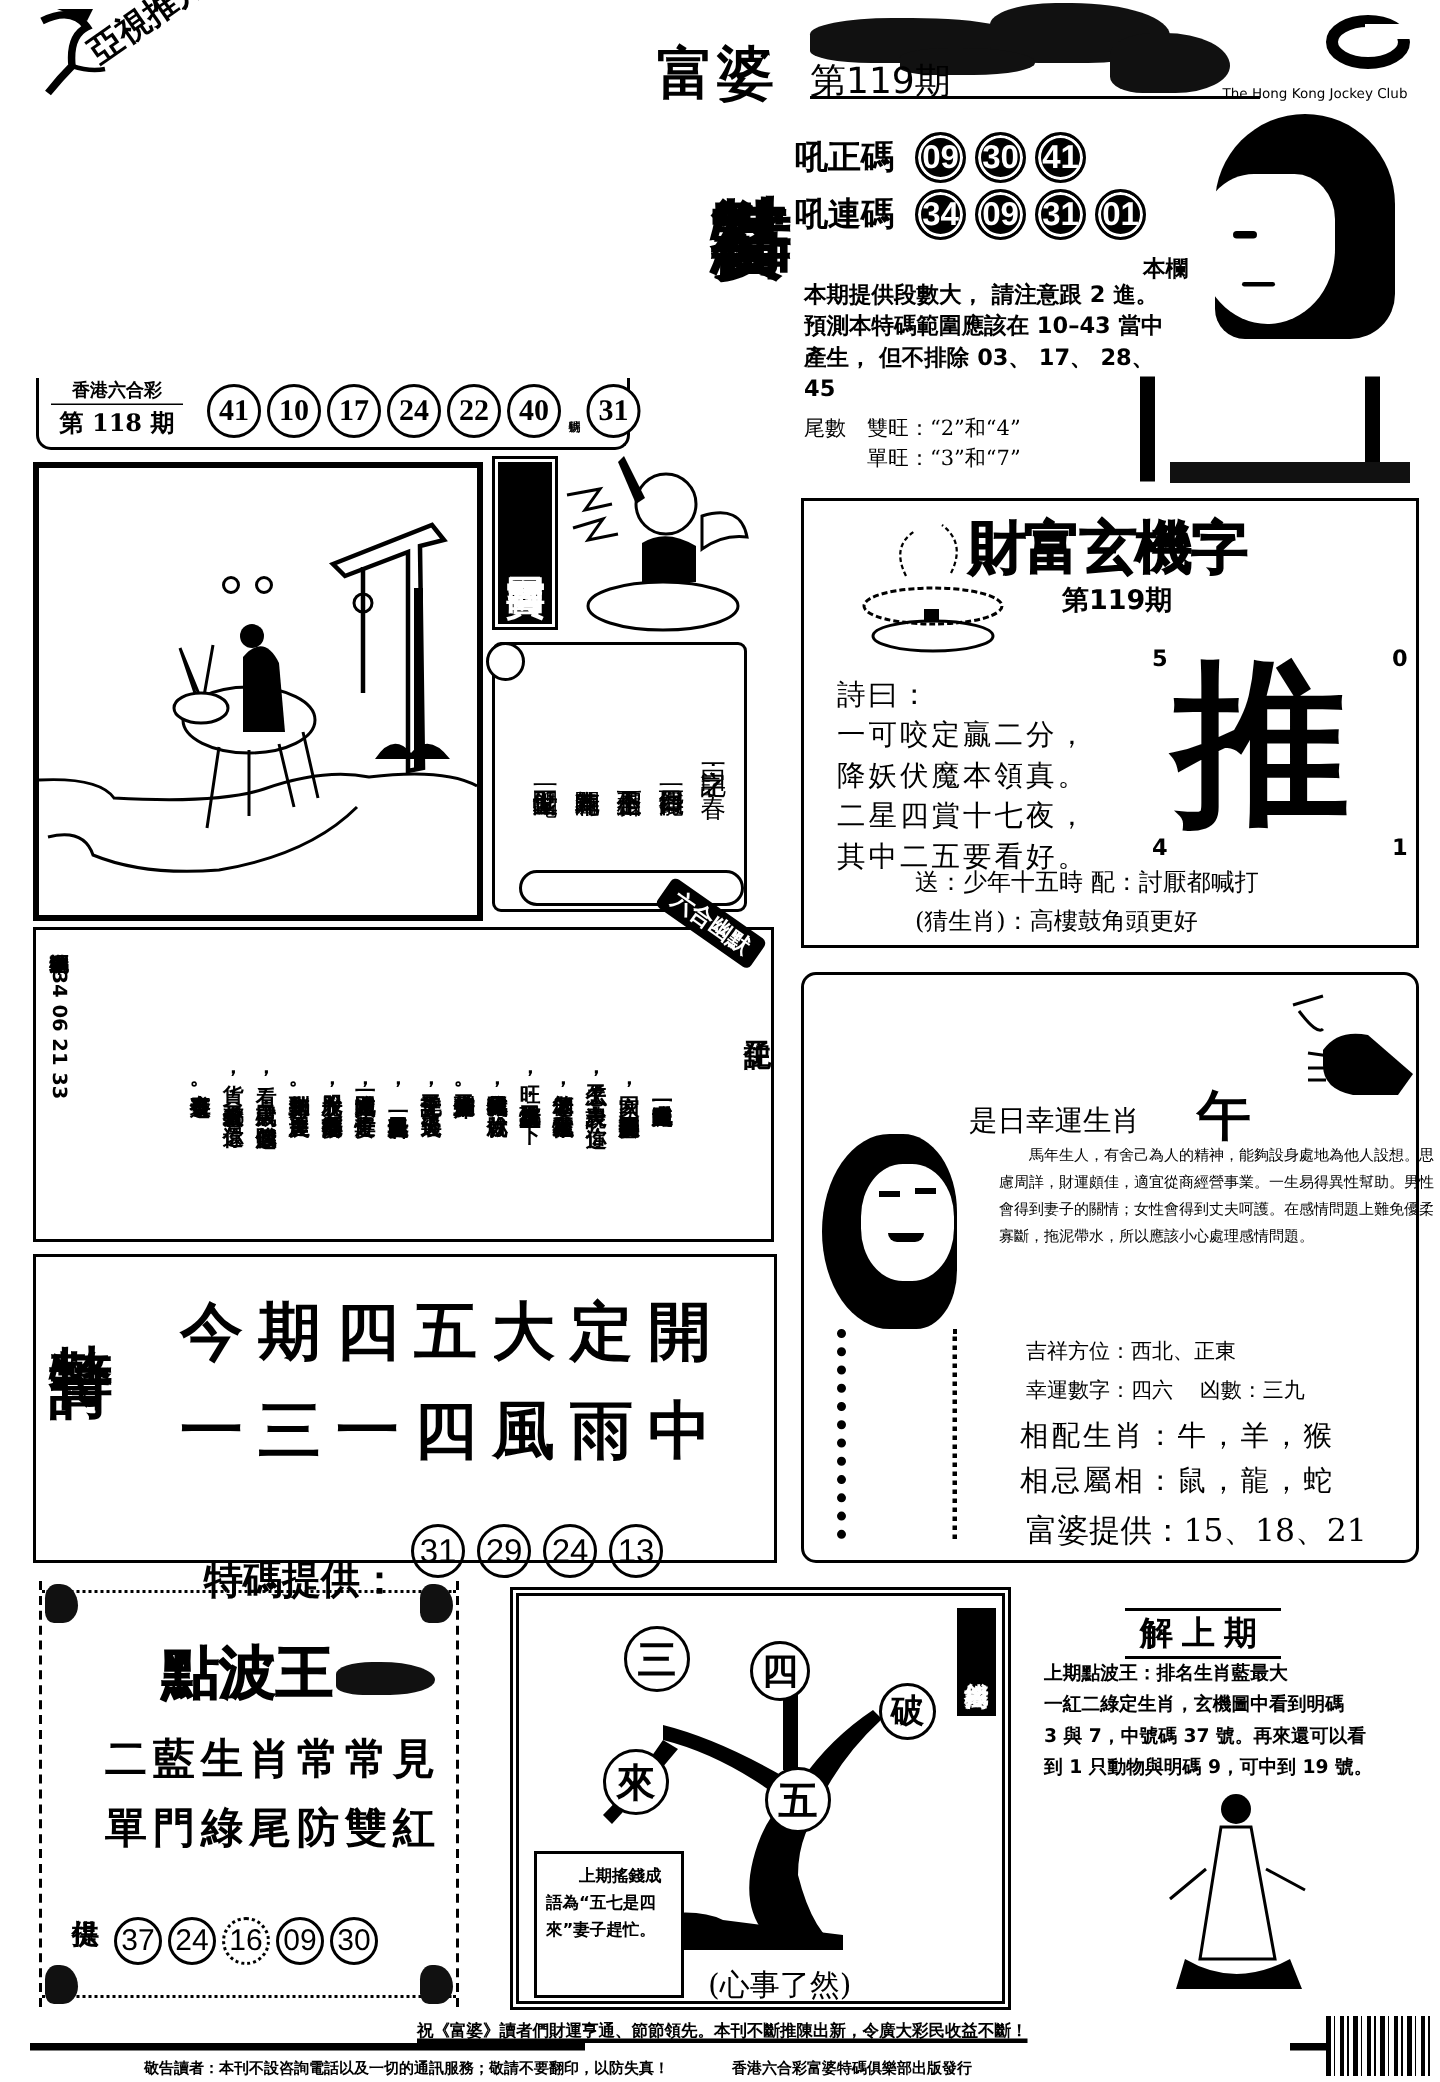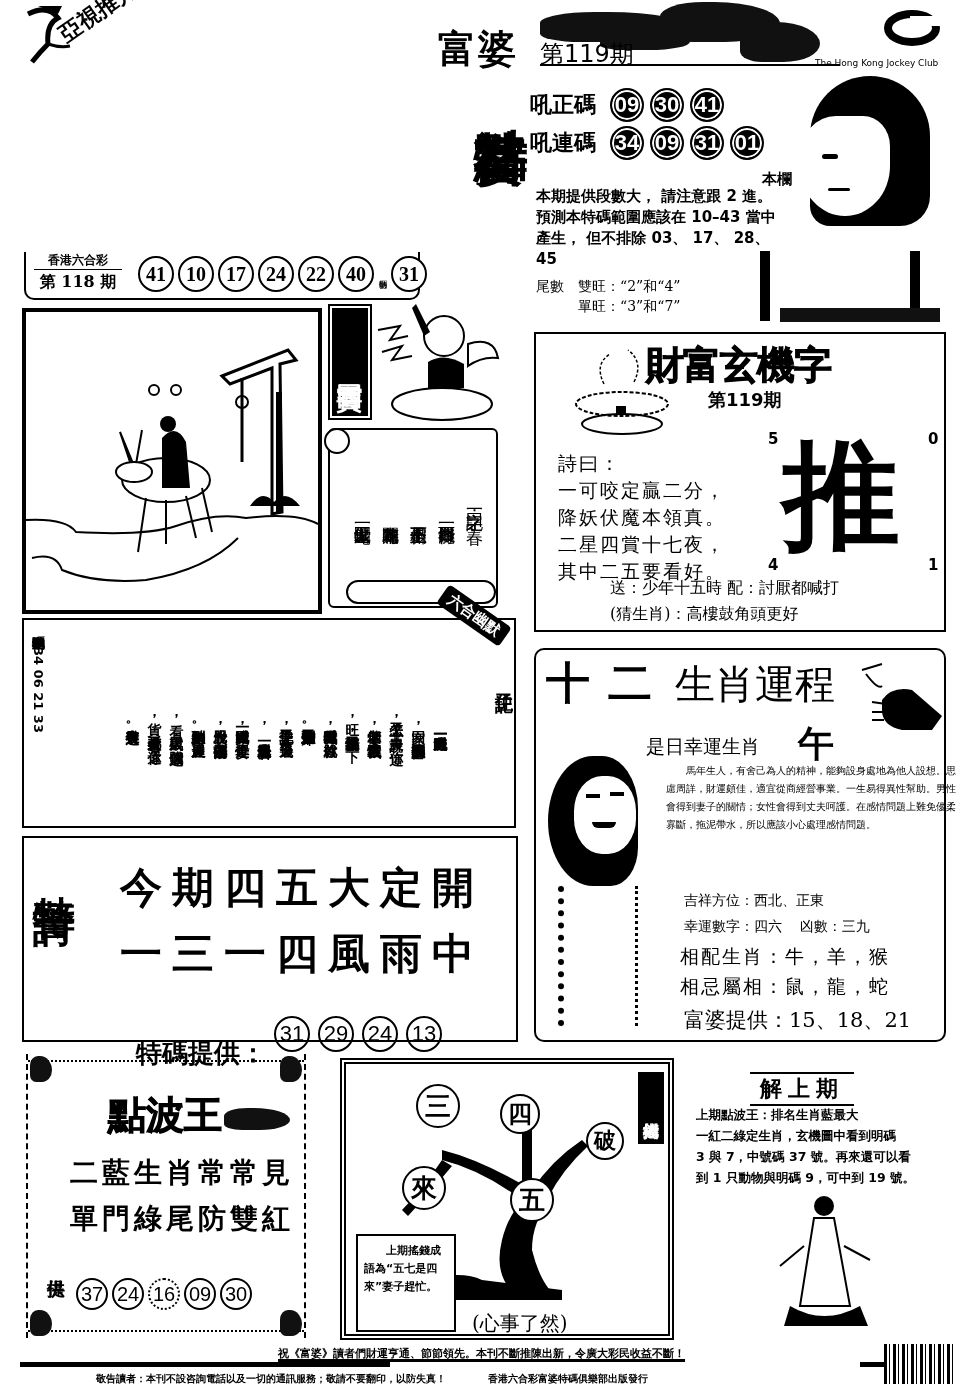--- a/index.html
+++ b/index.html
@@ -200,24 +200,20 @@
     <div class="vert bold" style="font-size:14px;line-height:18px">勢躺到床上。農夫進屋一</div>
     <div class="vert bold" style="font-size:14px;line-height:18px">看，破口大罵：你這個賤</div>
     <div class="vert bold" style="font-size:14px;line-height:18px">貨，穀倉都着火了，你還</div>
     <div class="vert bold" style="font-size:14px;line-height:18px">在這裏發春。</div>
   </div>
   <div class="abs vert bold" style="left:470px;top:60px;font-size:18px;line-height:20px;">記住了</div>
 </div>
 <div class="abs sans bold ink" style="left:436px;top:604px;padding:2px 8px;color:#fff;font-size:15px;transform:rotate(35deg);border-radius:4px;">六合幽默</div>
 
 <div class="box round" style="left:534px;top:648px;width:412px;height:394px;">
-  <div class="abs" style="left:10px;top:4px;">
-    <span class="sans bold" style="font-size:44px;letter-spacing:18px;">十二</span>
-    <span class="sans" style="font-size:40px;">生肖運程</span>
-  </div>
   <div class="abs" style="left:316px;top:10px;width:90px;height:80px;">
     <svg width="90" height="80" viewBox="0 0 90 80">
       <path d="M10 10 L30 4 M14 14 Q26 30 30 26" stroke="#000" stroke-width="2" fill="none"></path>
       <path d="M30 40 Q40 26 60 30 L90 56 L80 70 L50 70 Q30 66 30 50 Z" fill="#000"></path>
       <path d="M20 42 L34 44 M20 52 L32 52 M20 60 L32 60" stroke="#000" stroke-width="2"></path>
     </svg>
   </div>
   <div class="abs sans" style="left:110px;top:84px;font-size:19px;">是日幸運生肖</div>
   <div class="abs sans bold" style="left:262px;top:70px;font-size:36px;">午</div>
   <div class="abs" style="left:130px;top:112px;width:290px;font-size:10px;line-height:18px;text-indent:2em;">馬年生人，有舍己為人的精神，能夠設身處地為他人設想。思慮周詳，財運頗佳，適宜從商經營事業。一生易得異性幫助。男性會得到妻子的關情；女性會得到丈夫呵護。在感情問題上難免優柔寡斷，拖泥帶水，所以應該小心處理感情問題。</div>

